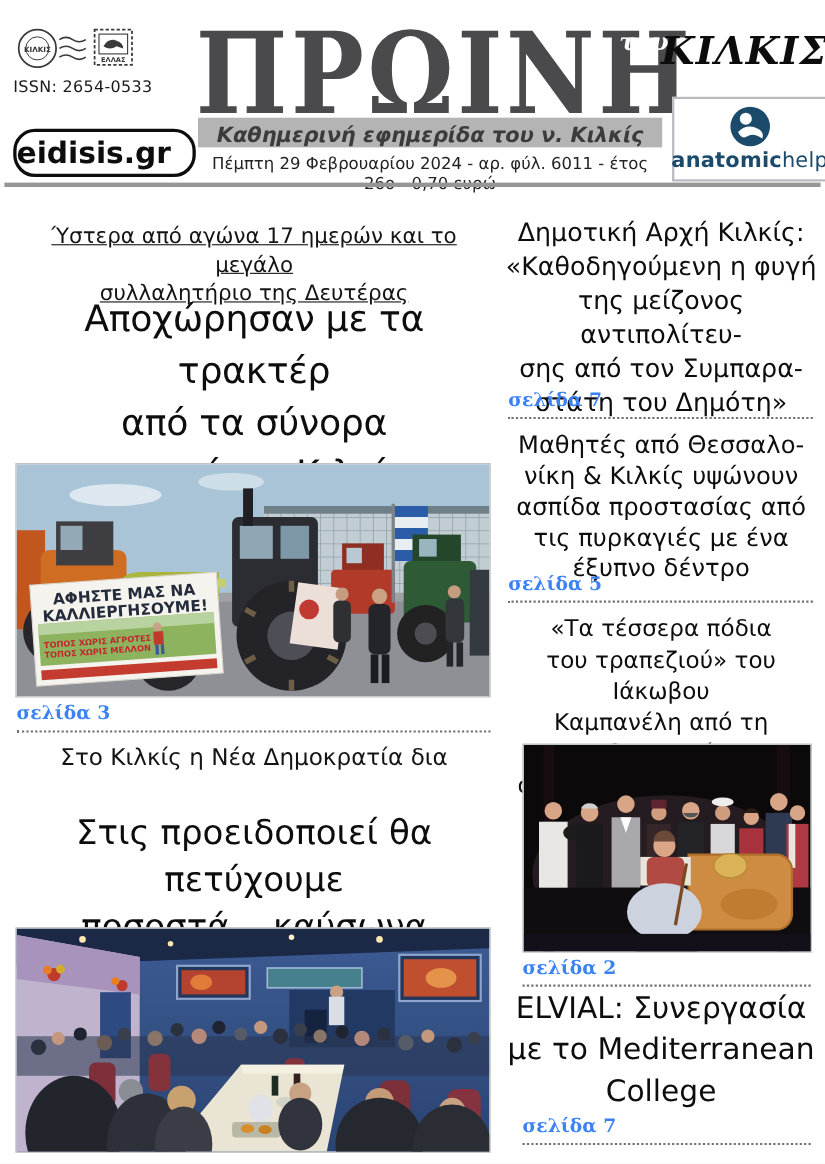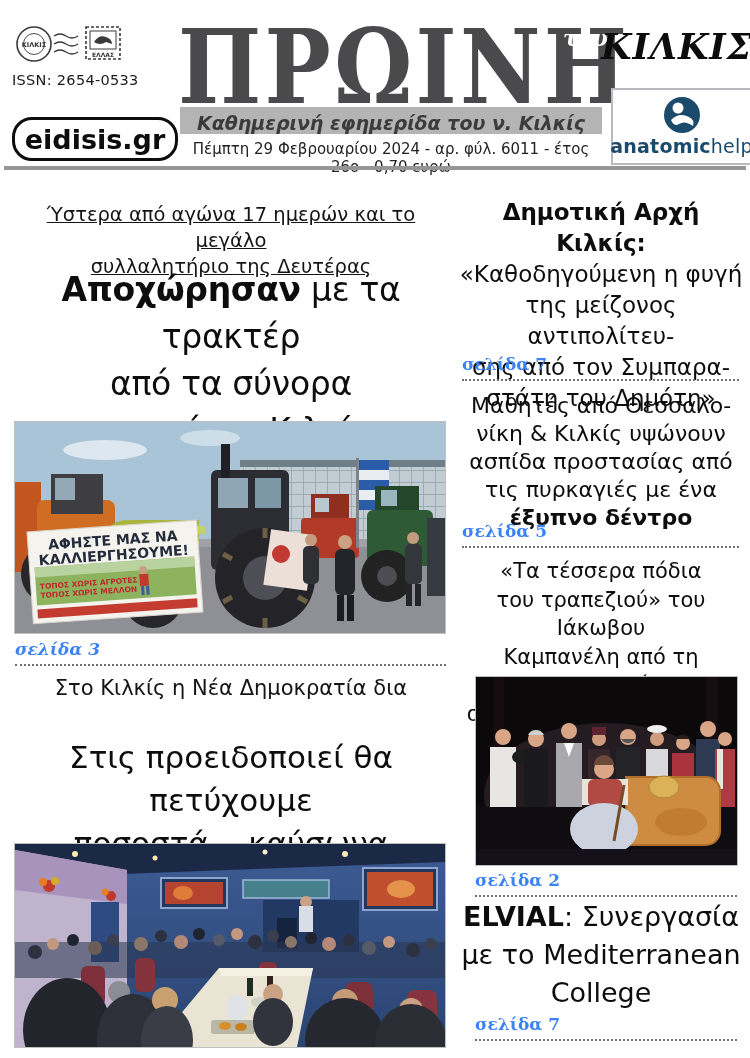--- a/index.html
+++ b/index.html
@@ -3,21 +3,21 @@
 <meta charset="utf-8">
 <style>
   html,body{margin:0;padding:0;background:#f2f2f2;}
   .page{position:relative;width:750px;height:1058px;background:#ffffff;margin:0 auto;
         font-family:"DejaVu Sans","Liberation Sans",sans-serif;color:#111;overflow:hidden;}
   .abs{position:absolute;}
 
   
   .issn{left:12px;top:72px;font-size:14.5px;color:#1a1a1a;letter-spacing:.3px;}
   .site-pill{left:12px;top:117px;width:160px;height:38px;border:3px solid #0d0d0d;border-radius:20px;
-             display:flex;align-items:center;justify-content:center;font-size:27px;font-weight:bold;color:#0d0d0d;}
+             display:flex;align-items:center;font-size:27px;font-weight:bold;color:#0d0d0d;}
   .masthead{left:178px;top:16px;font-family:"DejaVu Serif","Liberation Serif",serif;font-weight:800;
             font-size:84px;line-height:84px;color:#4a4a4d;letter-spacing:3px;white-space:nowrap;
             transform:scale(1.05,1.22);transform-origin:left top;}
   .masthead-tou{left:563px;top:25px;font-family:"DejaVu Serif",serif;font-style:italic;font-weight:bold;
                 font-size:22px;color:#ffffff;z-index:3;}
   .masthead-region{left:601px;top:26px;font-family:"DejaVu Serif",serif;font-style:italic;font-weight:bold;
                    font-size:35px;color:#0c0c0c;letter-spacing:1px;white-space:nowrap;}
   .subtitle-bar{left:180px;top:107px;width:422px;height:27px;background:#b4b4b4;display:flex;
                 align-items:flex-end;justify-content:center;font-style:italic;font-weight:bold;
                 font-size:19px;color:#3b3b3b;}
@@ -31,21 +31,21 @@
   
   .center{text-align:center;}
   .kicker{font-size:19.5px;line-height:26px;color:#141414;}
   .kicker2{font-size:21px;line-height:26px;color:#141414;}
   .headline-xl{font-size:33px;line-height:47px;color:#0d0d0d;letter-spacing:-.3px;}
   .headline-l{font-size:31px;line-height:43px;color:#0d0d0d;}
   .rhead1{font-size:23px;line-height:31px;color:#0d0d0d;}
   .rhead2{font-size:22px;line-height:28px;color:#0d0d0d;}
   .rhead3{font-size:21px;line-height:28.5px;color:#0d0d0d;}
   .elvial{font-size:27px;line-height:38px;color:#0d0d0d;}
-  .b{font-weight:bold;}
+  .b{font-weight:normal;}
   .pageref{font-family:"DejaVu Serif","Liberation Serif",serif;font-weight:bold;font-size:17px;
            color:#3b82f6;padding-bottom:5px;border-bottom:2px dotted #707070;}
   .photo{border:1px solid #bfbfbf;background:#dfe3e6;overflow:hidden;}
   .photo svg{display:block;width:100%;height:100%;}
 </style>
 </head>
 <body>
 
 <div class="page">
 
@@ -190,21 +190,21 @@
           <rect x="115" y="62" width="3" height="9" fill="#3b5aa0"></rect>
         <text x="85" y="19" text-anchor="middle" font-size="14" font-weight="bold" fill="#242c3c" font-family="DejaVu Sans, sans-serif">ΑΦΗΣΤΕ ΜΑΣ ΝΑ</text>
         <text x="85" y="34" text-anchor="middle" font-size="14" font-weight="bold" fill="#242c3c" font-family="DejaVu Sans, sans-serif">ΚΑΛΛΙΕΡΓΗΣΟΥΜΕ!</text>
         <text x="9" y="58" font-size="7.5" font-weight="bold" fill="#c2272d" font-family="DejaVu Sans, sans-serif">ΤΟΠΟΣ  ΧΩΡΙΣ ΑΓΡΟΤΕΣ</text>
         <text x="9" y="67" font-size="7.5" font-weight="bold" fill="#c2272d" font-family="DejaVu Sans, sans-serif">ΤΟΠΟΣ ΧΩΡΙΣ ΜΕΛΛΟΝ</text>
         <rect x="5" y="78" width="160" height="9" fill="#c43c30"></rect>
       </g>
     </svg>
   </div>
 
-  <div class="abs pageref" style="left:15px;top:639px;width:431px;font-style:italic;">σελίδα 3</div>
+  <div class="abs pageref" style="left:15px;top:639px;width:431px;">σελίδα 3</div>
 
   <div class="abs center kicker2" style="left:14px;top:675px;width:434px;">
     <div>Στο Κιλκίς η Νέα Δημοκρατία δια</div>
   </div>
 
   <div class="abs center headline-l" style="left:14px;top:736px;width:434px;">
     <div>Στις προειδοποιεί θα πετύχουμε</div>
     <div>ποσοστά ...καύσωνα</div>
   </div>
 

